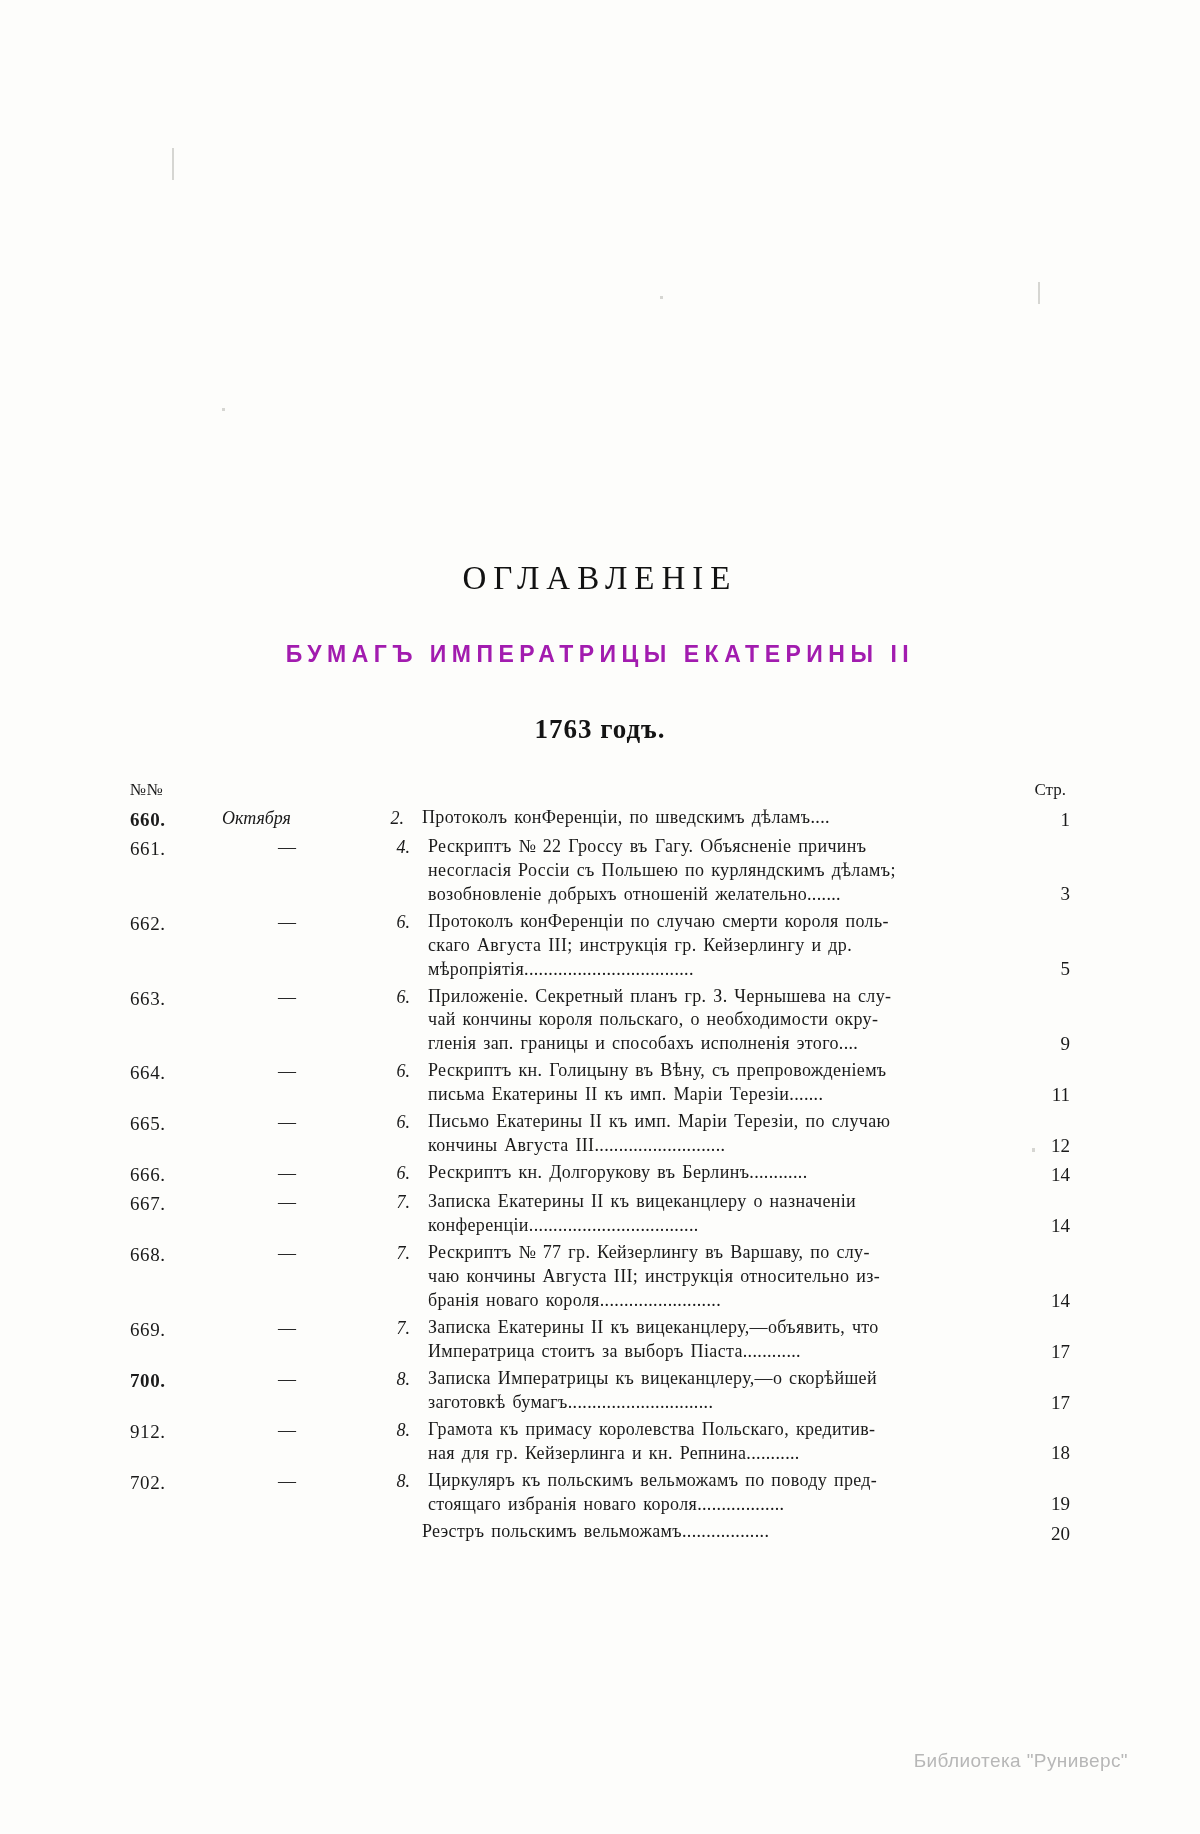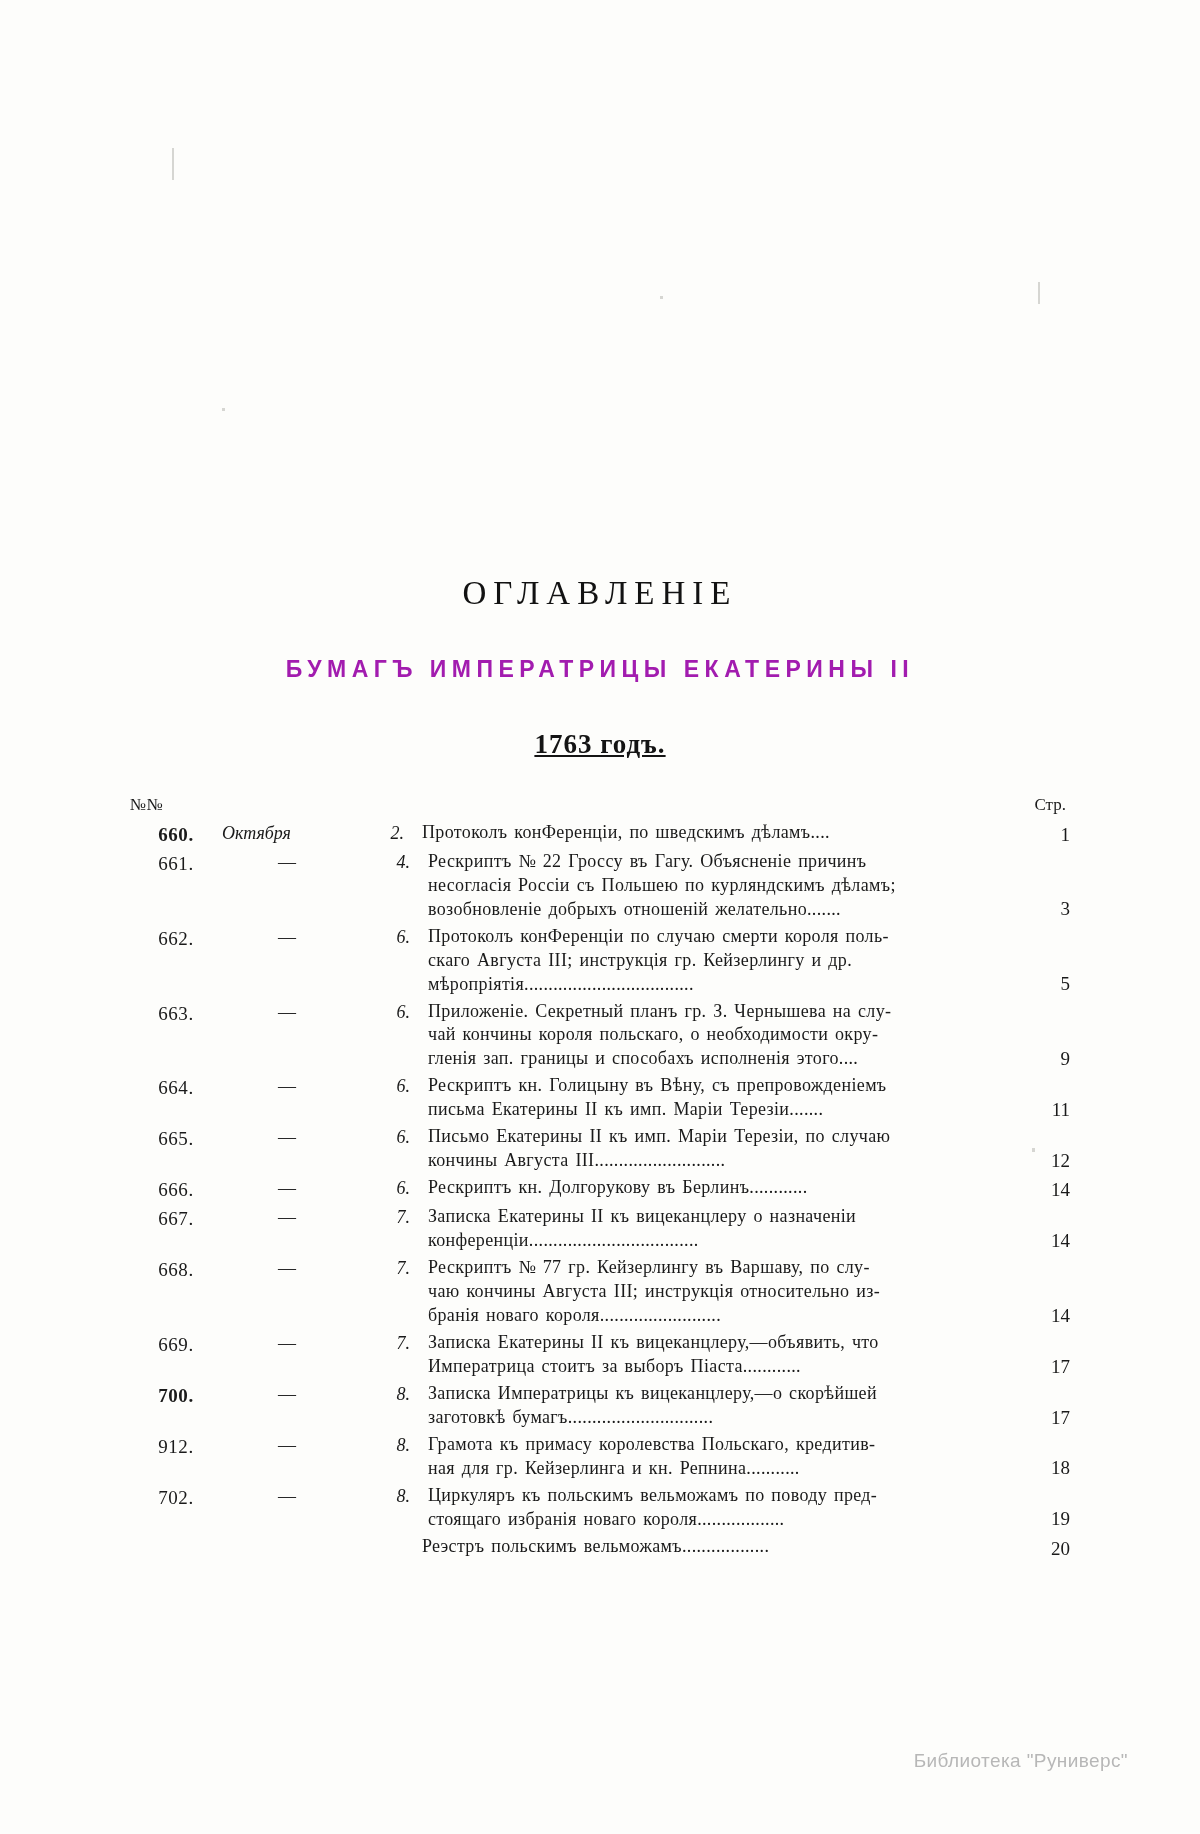--- a/index.html
+++ b/index.html
@@ -23,21 +23,21 @@
   
   .speck {
     position: absolute;
     background: #c8c8c4;
     opacity: .75;
   }
 
   .content {
     position: absolute;
     left: 130px;
-    top: 575px;
+    top: 560px;
     width: 940px;
   }
 
   .title-main {
     text-align: center;
     font-family: "Liberation Serif", serif;
     font-size: 33px;
     letter-spacing: 7px;
     color: #121212;
     margin: 0 0 44px 0;
@@ -54,21 +54,20 @@
     white-space: nowrap;
   }
   .title-year {
     text-align: center;
     font-family: "Liberation Serif", serif;
     font-size: 27px;
     font-weight: bold;
     letter-spacing: 1px;
     color: #141414;
     margin: 0 0 34px 0;
-    text-decoration: underline;
   }
 
   .toc {
     width: 940px;
     font-size: 17.5px;
     line-height: 1.33;
   }
   .toc-head {
     display: flex;
     margin-bottom: 4px;
@@ -90,21 +89,20 @@
     display: flex;
     align-items: flex-start;
     margin-bottom: 3px;
   }
   .col-num {
     width: 92px;
     flex: 0 0 92px;
     font-size: 19px;
     letter-spacing: .6px;
     padding-top: 1px;
-    text-align: center;
   }
   .col-num.bold { font-weight: bold; }
   .col-month {
     width: 118px;
     flex: 0 0 118px;
     font-style: italic;
     font-size: 18px;
     text-align: left;
     padding-top: 1px;
   }

